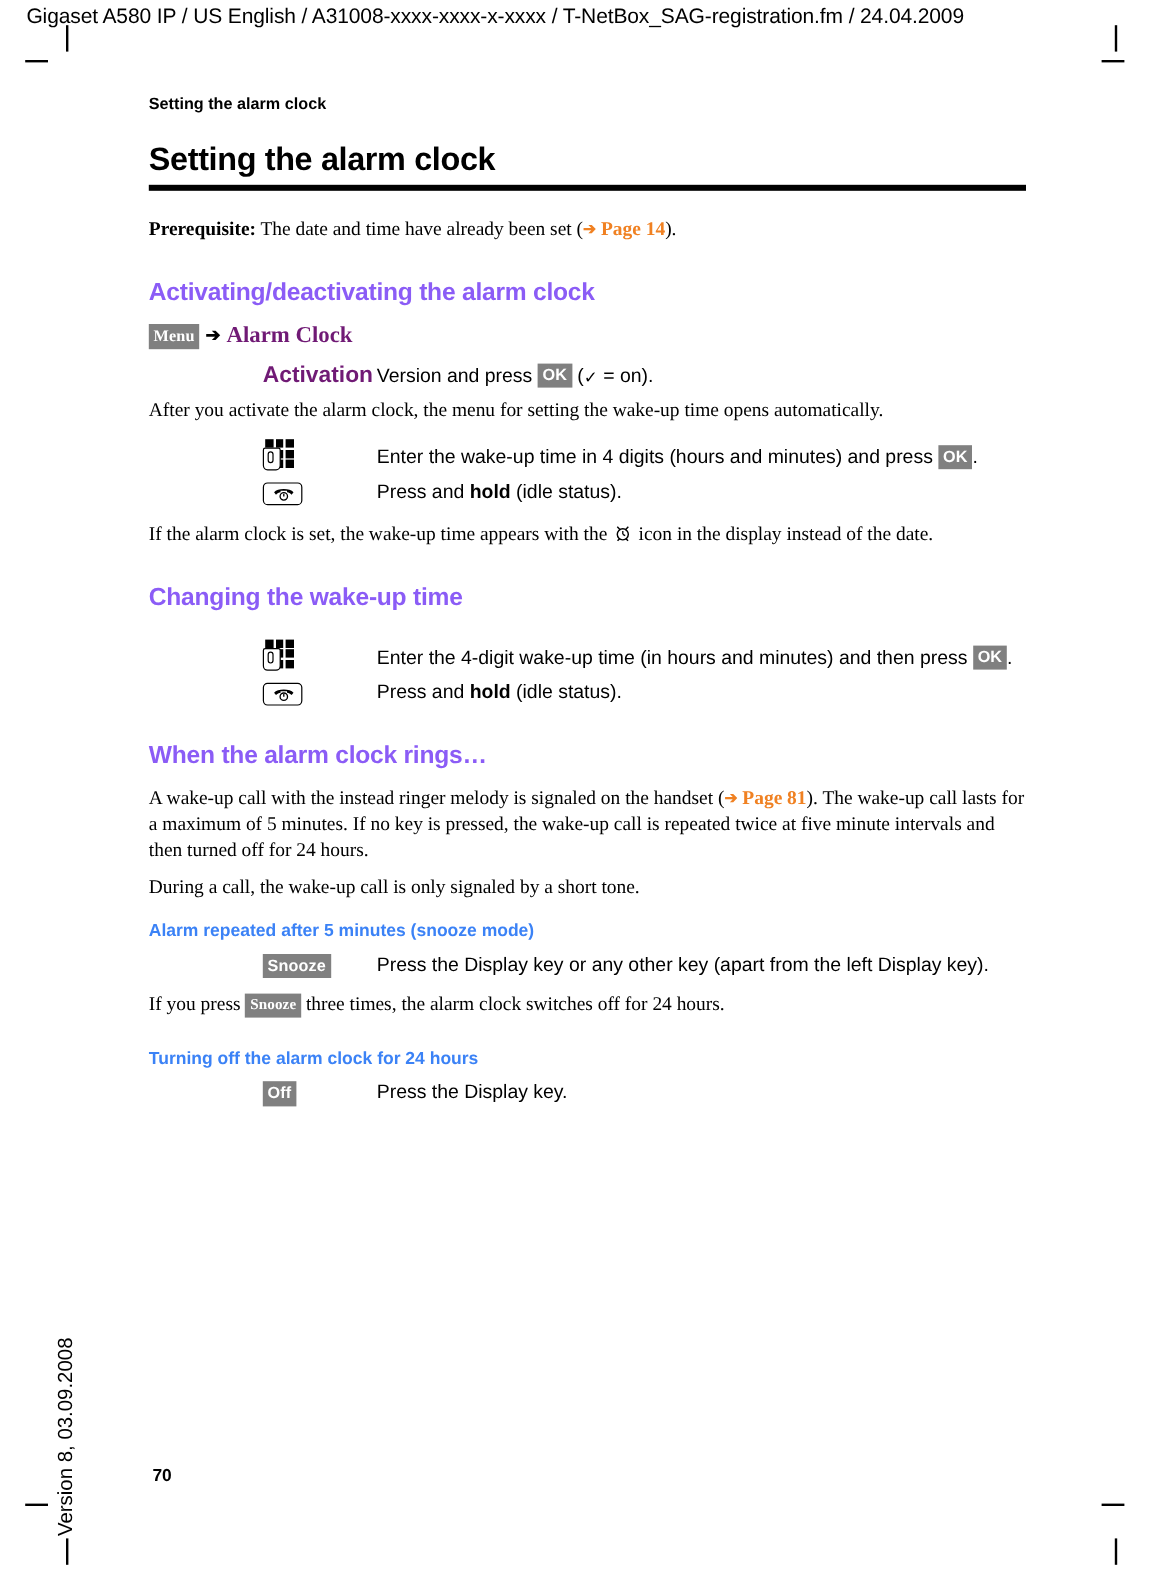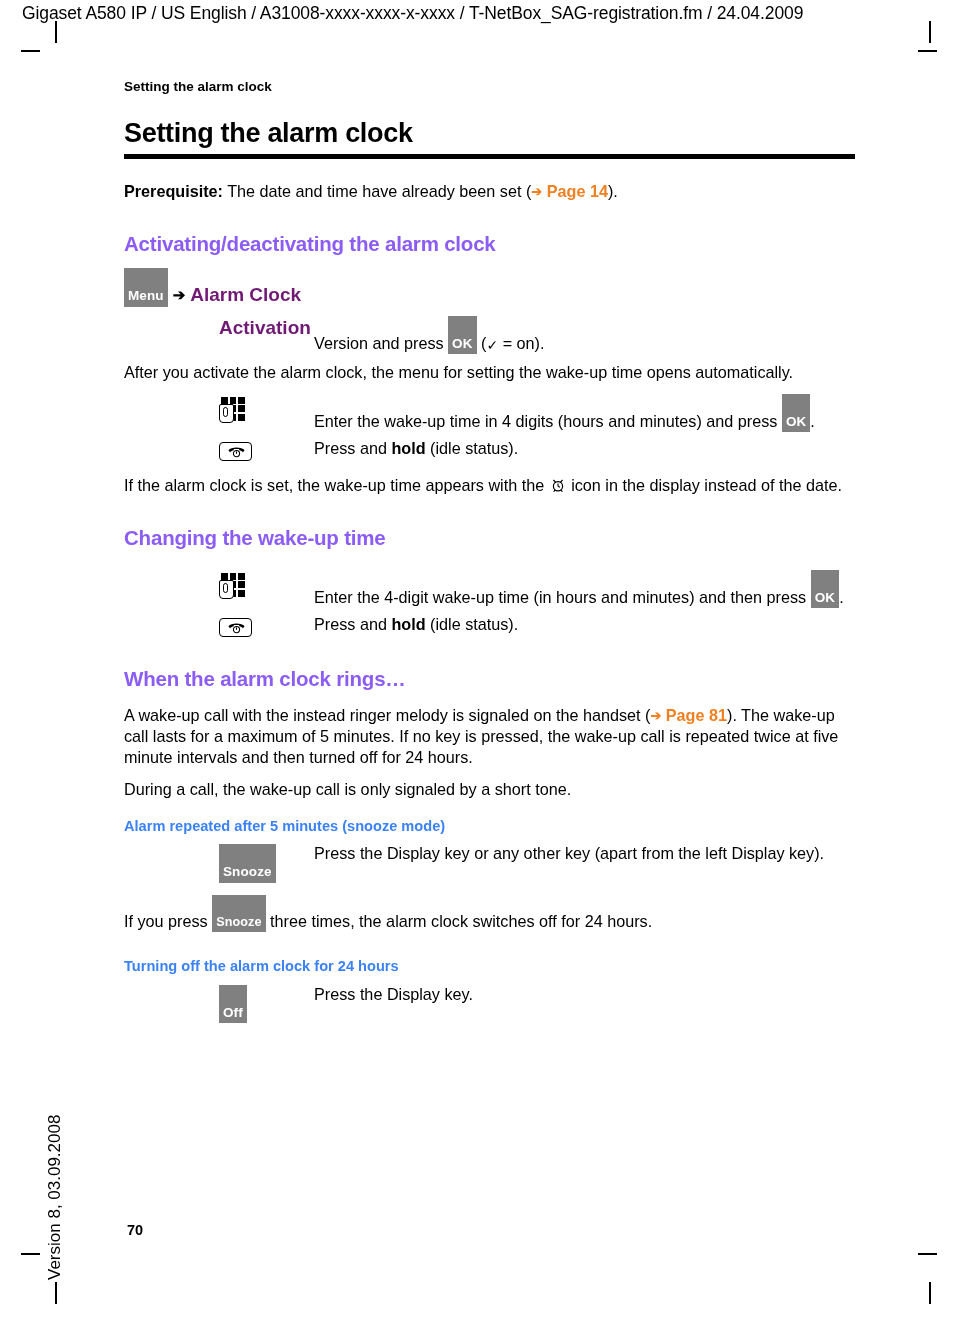--- a/index.html
+++ b/index.html
@@ -114,20 +114,21 @@
     font-weight: bold;
     color: #3b82f6;
     line-height: 1.2;
   }
 
   p.body {
     margin: 0;
     font-size: 16.2px;
     line-height: 1.31;
     color: #000;
+    font-family: Liberation Serif, serif;
   }
   .indent {
     margin-left: 95px;
   }
 
   
   .sp-18 { height: 18px; }
   .sp-14 { height: 14px; }
   .sp-12 { height: 12px; }
   .sp-10 { height: 10px; }
@@ -138,21 +139,21 @@
   .sp-30 { height: 30px; }
 
   
   .softkey {
     display: inline-block;
     background: #808080;
     color: #ffffff;
     font-size: 13.5px;
     font-weight: bold;
     line-height: 1.0;
-    padding: 21px 4px 4px 4px;
+    padding: 3px 4px 4px 4px;
     vertical-align: 1px;
     letter-spacing: 0.1px;
   }
   .softkey.sk-small {
     font-size: 12.6px;
   }
   .menupath {
     color: #701a75;
     font-size: 19px;
     font-weight: bold;
@@ -172,21 +173,21 @@
     color: #F08122;
     font-weight: bold;
     font-size: 13px;
     vertical-align: 1px;
   }
   b.strong { font-weight: bold; }
 
   
   .keyrow {
     display: flex;
-    align-items: flex-start;
+    align-items: flex-end;
   }
   .keyrow .keycell {
     width: 95px;
     flex: 0 0 95px;
     padding-top: 1px;
   }
   .keyrow .desc {
     flex: 1 1 auto;
     font-size: 16.2px;
     line-height: 1.31;

